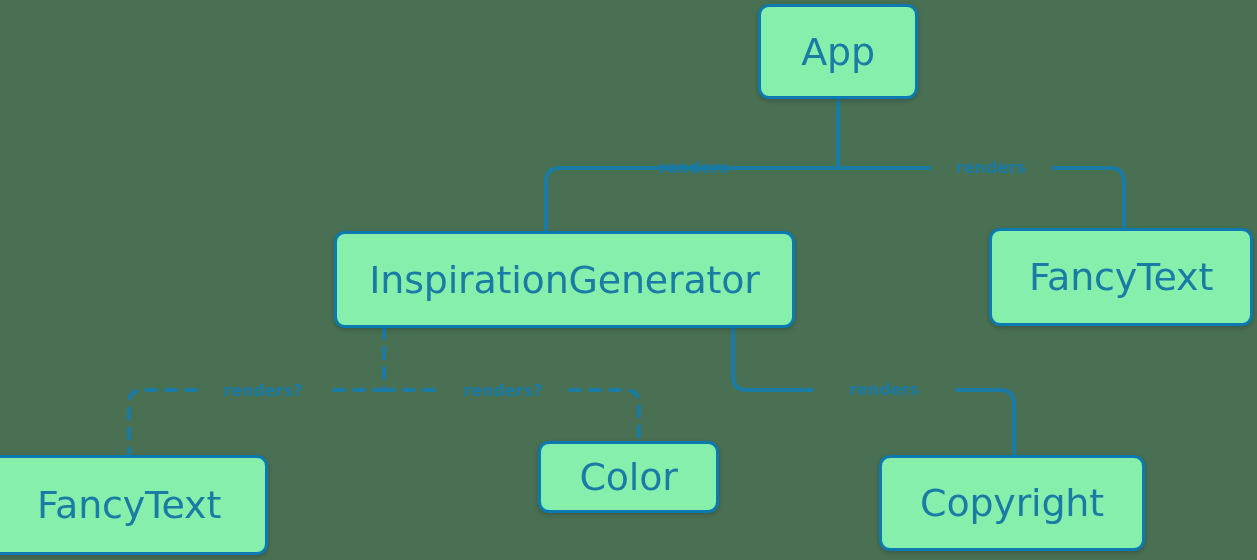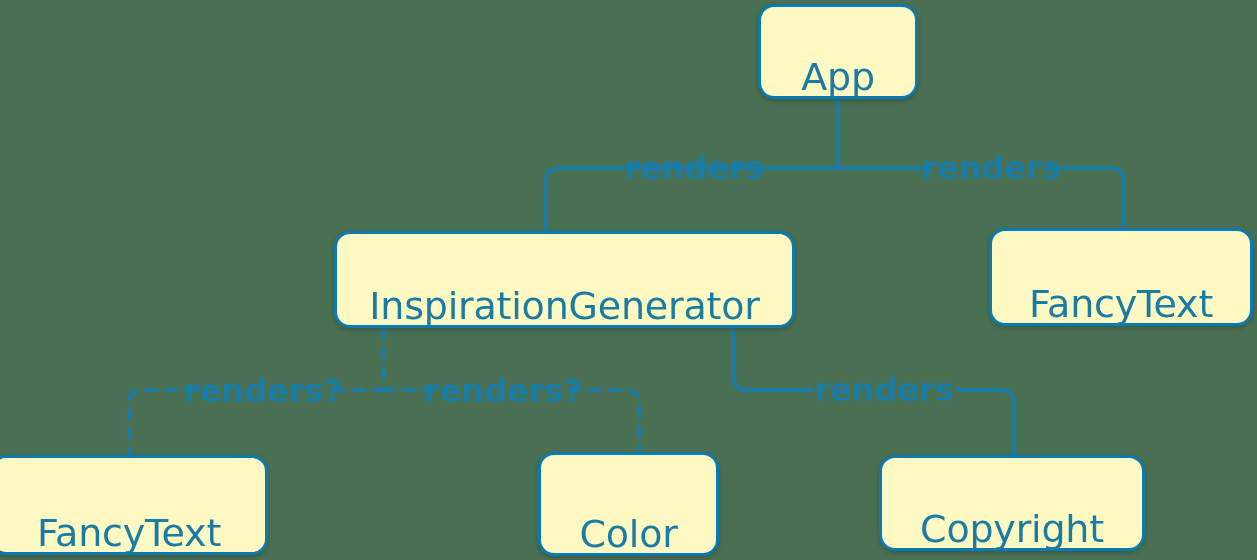--- a/index.html
+++ b/index.html
@@ -20,40 +20,40 @@
   }
   #edges {
     position: absolute;
     left: 0;
     top: 0;
     width: 1257px;
     height: 560px;
   }
   .node {
     position: absolute;
-    background: #fef9c3;
+    background: #86efac;
     border: 3px solid #0b7ab0;
-    border-radius: 16px;
+    border-radius: 11px;
     box-sizing: border-box;
     display: flex;
-    align-items: flex-end;
+    align-items: center;
     justify-content: center;
     box-shadow: 0 2px 5px rgba(0,0,0,0.20);
   }
   .node-label {
     color: #1a7ba4;
     font-size: 38px;
     line-height: 1;
     letter-spacing: -0.2px;
     white-space: nowrap;
   }
   .edge-label {
     position: absolute;
     color: #1a7ba4;
-    font-size: 32px;
+    font-size: 16px;
     line-height: 1;
     white-space: nowrap;
     font-weight: 600;
     transform: translate(-50%, -50%);
   }
 </style>
 </head>
 <body>
 
 <div id="stage">
@@ -87,21 +87,21 @@
   </div>
 
   <div class="node" style="left:989px; top:228px; width:264px; height:98px;">
     <span class="node-label">FancyText</span>
   </div>
 
   <div class="node" style="left:-10px; top:455px; width:278px; height:100px;">
     <span class="node-label">FancyText</span>
   </div>
 
-  <div class="node" style="left:538px; top:452px; width:181px; height:104px;">
+  <div class="node" style="left:538px; top:441px; width:181px; height:72px;">
     <span class="node-label">Color</span>
   </div>
 
   <div class="node" style="left:879px; top:455px; width:266px; height:96px;">
     <span class="node-label">Copyright</span>
   </div>
 
   <div class="edge-label" style="left:694px; top:168px;">renders</div>
 
   <div class="edge-label" style="left:991px; top:168px;">renders</div>

